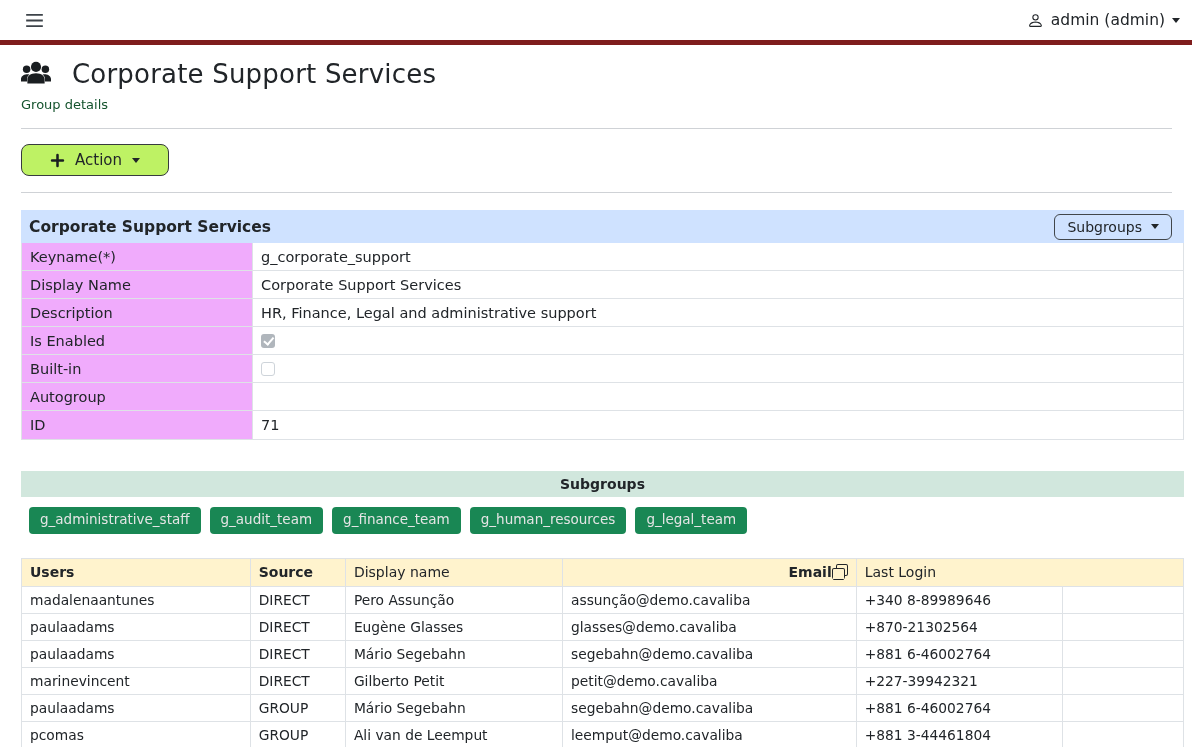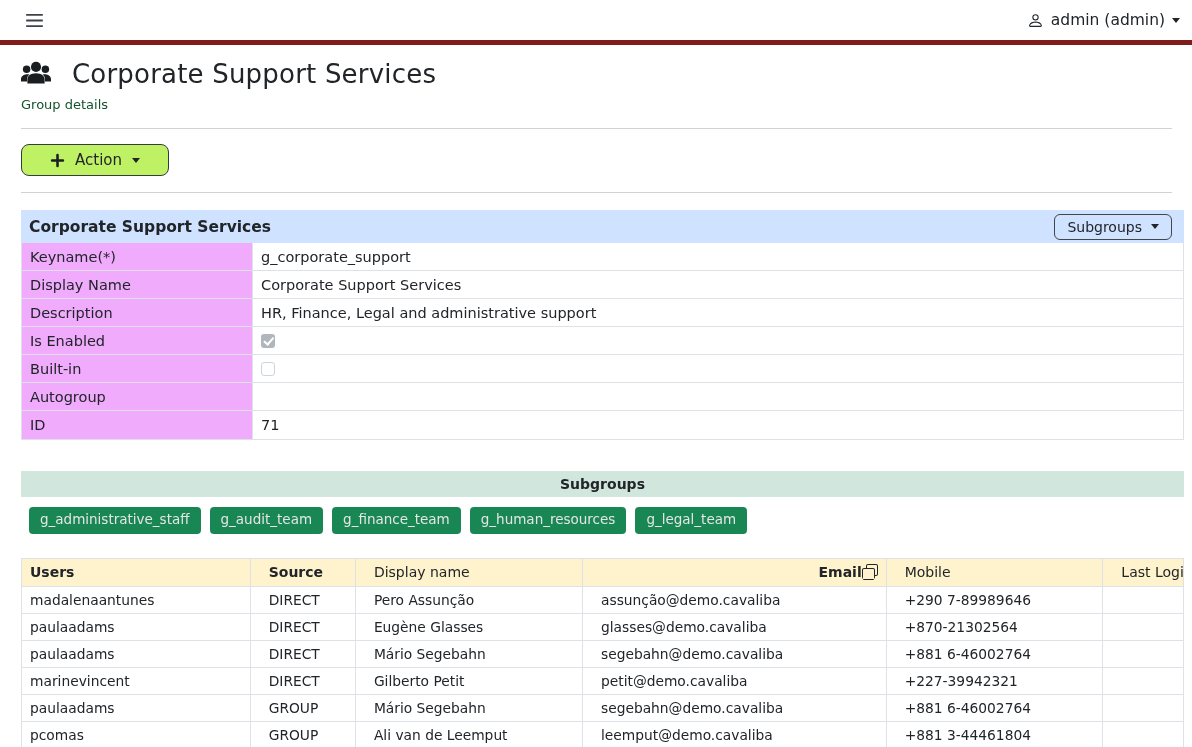--- a/index.html
+++ b/index.html
@@ -63,21 +63,21 @@
     background:#d1e7dd; height:26px; display:flex; align-items:center;
     padding:0 8px; font-weight:700; font-size:14px;justify-content:center;
   }
   .badges { padding:10px 8px 9px 8px; display:flex; gap:9px; }
   .badge {
     background:#198754; color:#e5e5e5; font-size:13.5px; line-height:1;
     padding:6px 11px 7px; border-radius:4px; cursor:pointer; white-space:nowrap;
   }
   
   .users-table { margin-top:15px; border:1px solid #dee2e6; border-bottom:0; }
-  .urow, .uheader { display:flex; border-bottom:1px solid #dee2e6;gap:10px; }
+  .urow, .uheader { display:flex; border-bottom:1px solid #dee2e6; }
   .ucell {
     padding:4px 8px; border-right:1px solid #dee2e6; font-size:13.8px;
     display:flex; align-items:center; min-height:26px; white-space:nowrap; overflow:hidden;
   }
   .ucell:last-child { border-right:0; }
   .uheader { background:#fff3cd; }
   .uheader .ucell { min-height:27px; font-size:14px; }
   .uheader .bold { font-weight:700; }
   .c-users { width:19.7%; }
   .c-source { width:8.2%; }
@@ -235,32 +235,31 @@
       <div class="ucell c-source bold">Source</div>
       <div class="ucell c-display">Display name</div>
       <div class="ucell c-email bold email-head">
         <span>Email</span>
         <span class="icon">
           <svg width="16" height="16" viewBox="0 0 16 16" fill="#212529">
               <path d="M4 2a2 2 0 0 1 2-2h8a2 2 0 0 1 2 2v8a2 2 0 0 1-2 2h-1v1a2 2 0 0 1-2 2H2a2 2 0 0 1-2-2V6a2 2 0 0 1 2-2h2V2zm1 2h6a2 2 0 0 1 2 2v5h1a1 1 0 0 0 1-1V2a1 1 0 0 0-1-1H6a1 1 0 0 0-1 1zM2 5a1 1 0 0 0-1 1v9a1 1 0 0 0 1 1h9a1 1 0 0 0 1-1V6a1 1 0 0 0-1-1z"></path>
             </svg>
         </span>
       </div>
-      <div class="ucell c-mobile">Mobile</div>
       <div class="ucell c-last">Last Login</div>
     </div>
 
     <div>
 
         <div class="urow">
           <div class="ucell c-users">madalenaantunes</div>
           <div class="ucell c-source">DIRECT</div>
           <div class="ucell c-display">Pero Assunção</div>
           <div class="ucell c-email">assunção@demo.cavaliba</div>
-          <div class="ucell c-mobile">+290 7-89989646</div>
+          <div class="ucell c-mobile">+340 8-89989646</div>
           <div class="ucell c-last"></div>
         </div>
 
         <div class="urow">
           <div class="ucell c-users">paulaadams</div>
           <div class="ucell c-source">DIRECT</div>
           <div class="ucell c-display">Eugène Glasses</div>
           <div class="ucell c-email">glasses@demo.cavaliba</div>
           <div class="ucell c-mobile">+870-21302564</div>
           <div class="ucell c-last"></div>

